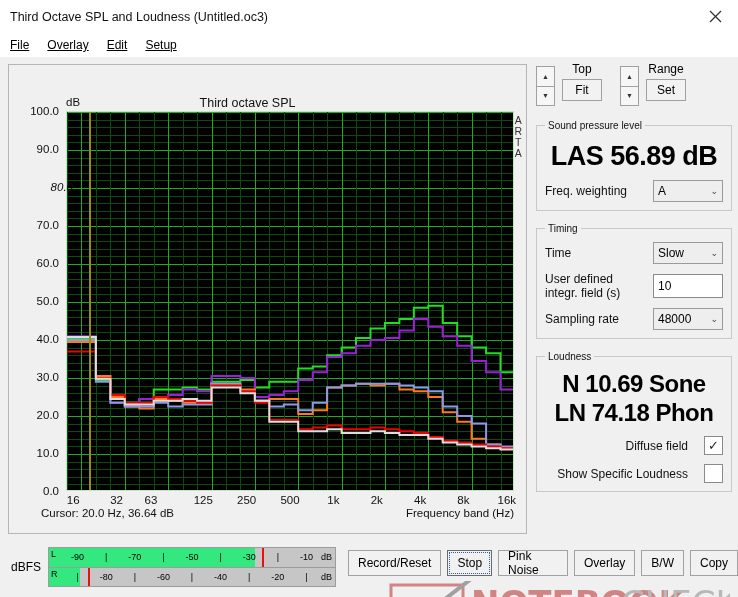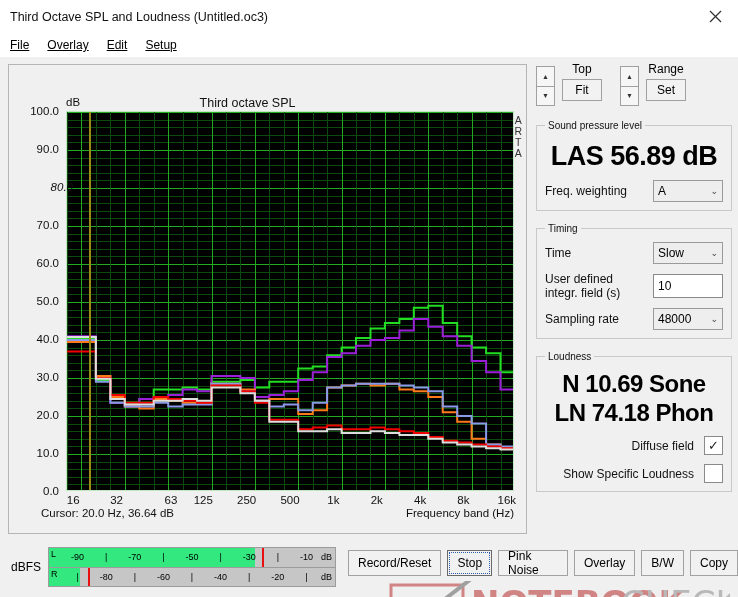--- a/index.html
+++ b/index.html
@@ -140,21 +140,21 @@
     justify-content:space-between; cursor:pointer;
   }
   .sel .chev { font-size:9px; color:#444; }
   .txtin {
     width:70px; height:24px; border:1px solid #8a8a8a;
     background:#fff; font-size:12px;
     display:flex; align-items:center; padding:0 4px;
   }
   .cbrow {
     display:flex; align-items:center; justify-content:flex-end;
-    gap:10px; margin-top:9px;
+    gap:16px; margin-top:9px;
   }
   .cbox {
     width:19px; height:19px; border:1px solid #8a8a8a; background:#fff;
     display:flex; align-items:center; justify-content:center;
     font-size:13px; color:#222; cursor:pointer;
     font-family:"DejaVu Sans", sans-serif; line-height:1;
   }
   
   #bottom { position:absolute; left:0; bottom:0; width:738px; height:58px; }
   #dbfs-label { position:absolute; left:11px; top:21px; font-size:12px; }
@@ -324,21 +324,21 @@
         <div class="ylab" style="top: 236px; left: 2px;">50.0</div>
         <div class="ylab" style="top: 198px; left: 2px;">60.0</div>
         <div class="ylab" style="top: 160px; left: 2px;">70.0</div>
         <div class="ylab" style="top: 122px; left: 16px; font-style: italic;">80.0</div>
         <div class="ylab" style="top: 84px; left: 2px;">90.0</div>
         <div class="ylab" style="top: 46px; left: 2px;">100.0</div>
       </div>
     <div id="xlabels">
         <div class="xlab" style="left: 64.2258px; top: 429px;">16</div>
         <div class="xlab" style="left: 107.581px; top: 429px;">32</div>
-        <div class="xlab" style="left: 162px; top: 429px; text-align: center;">63</div>
+        <div class="xlab" style="left: 142px; top: 429px; text-align: center;">63</div>
         <div class="xlab" style="left: 194.29px; top: 429px;">125</div>
         <div class="xlab" style="left: 237.645px; top: 429px;">250</div>
         <div class="xlab" style="left: 281px; top: 429px;">500</div>
         <div class="xlab" style="left: 324.355px; top: 429px;">1k</div>
         <div class="xlab" style="left: 367.71px; top: 429px;">2k</div>
         <div class="xlab" style="left: 411.065px; top: 429px;">4k</div>
         <div class="xlab" style="left: 454.419px; top: 429px;">8k</div>
         <div class="xlab" style="left: 497.774px; top: 429px; text-align: right;">16k</div>
       </div>
     <div id="cursor-text">Cursor:   20.0 Hz, 36.64 dB</div>

